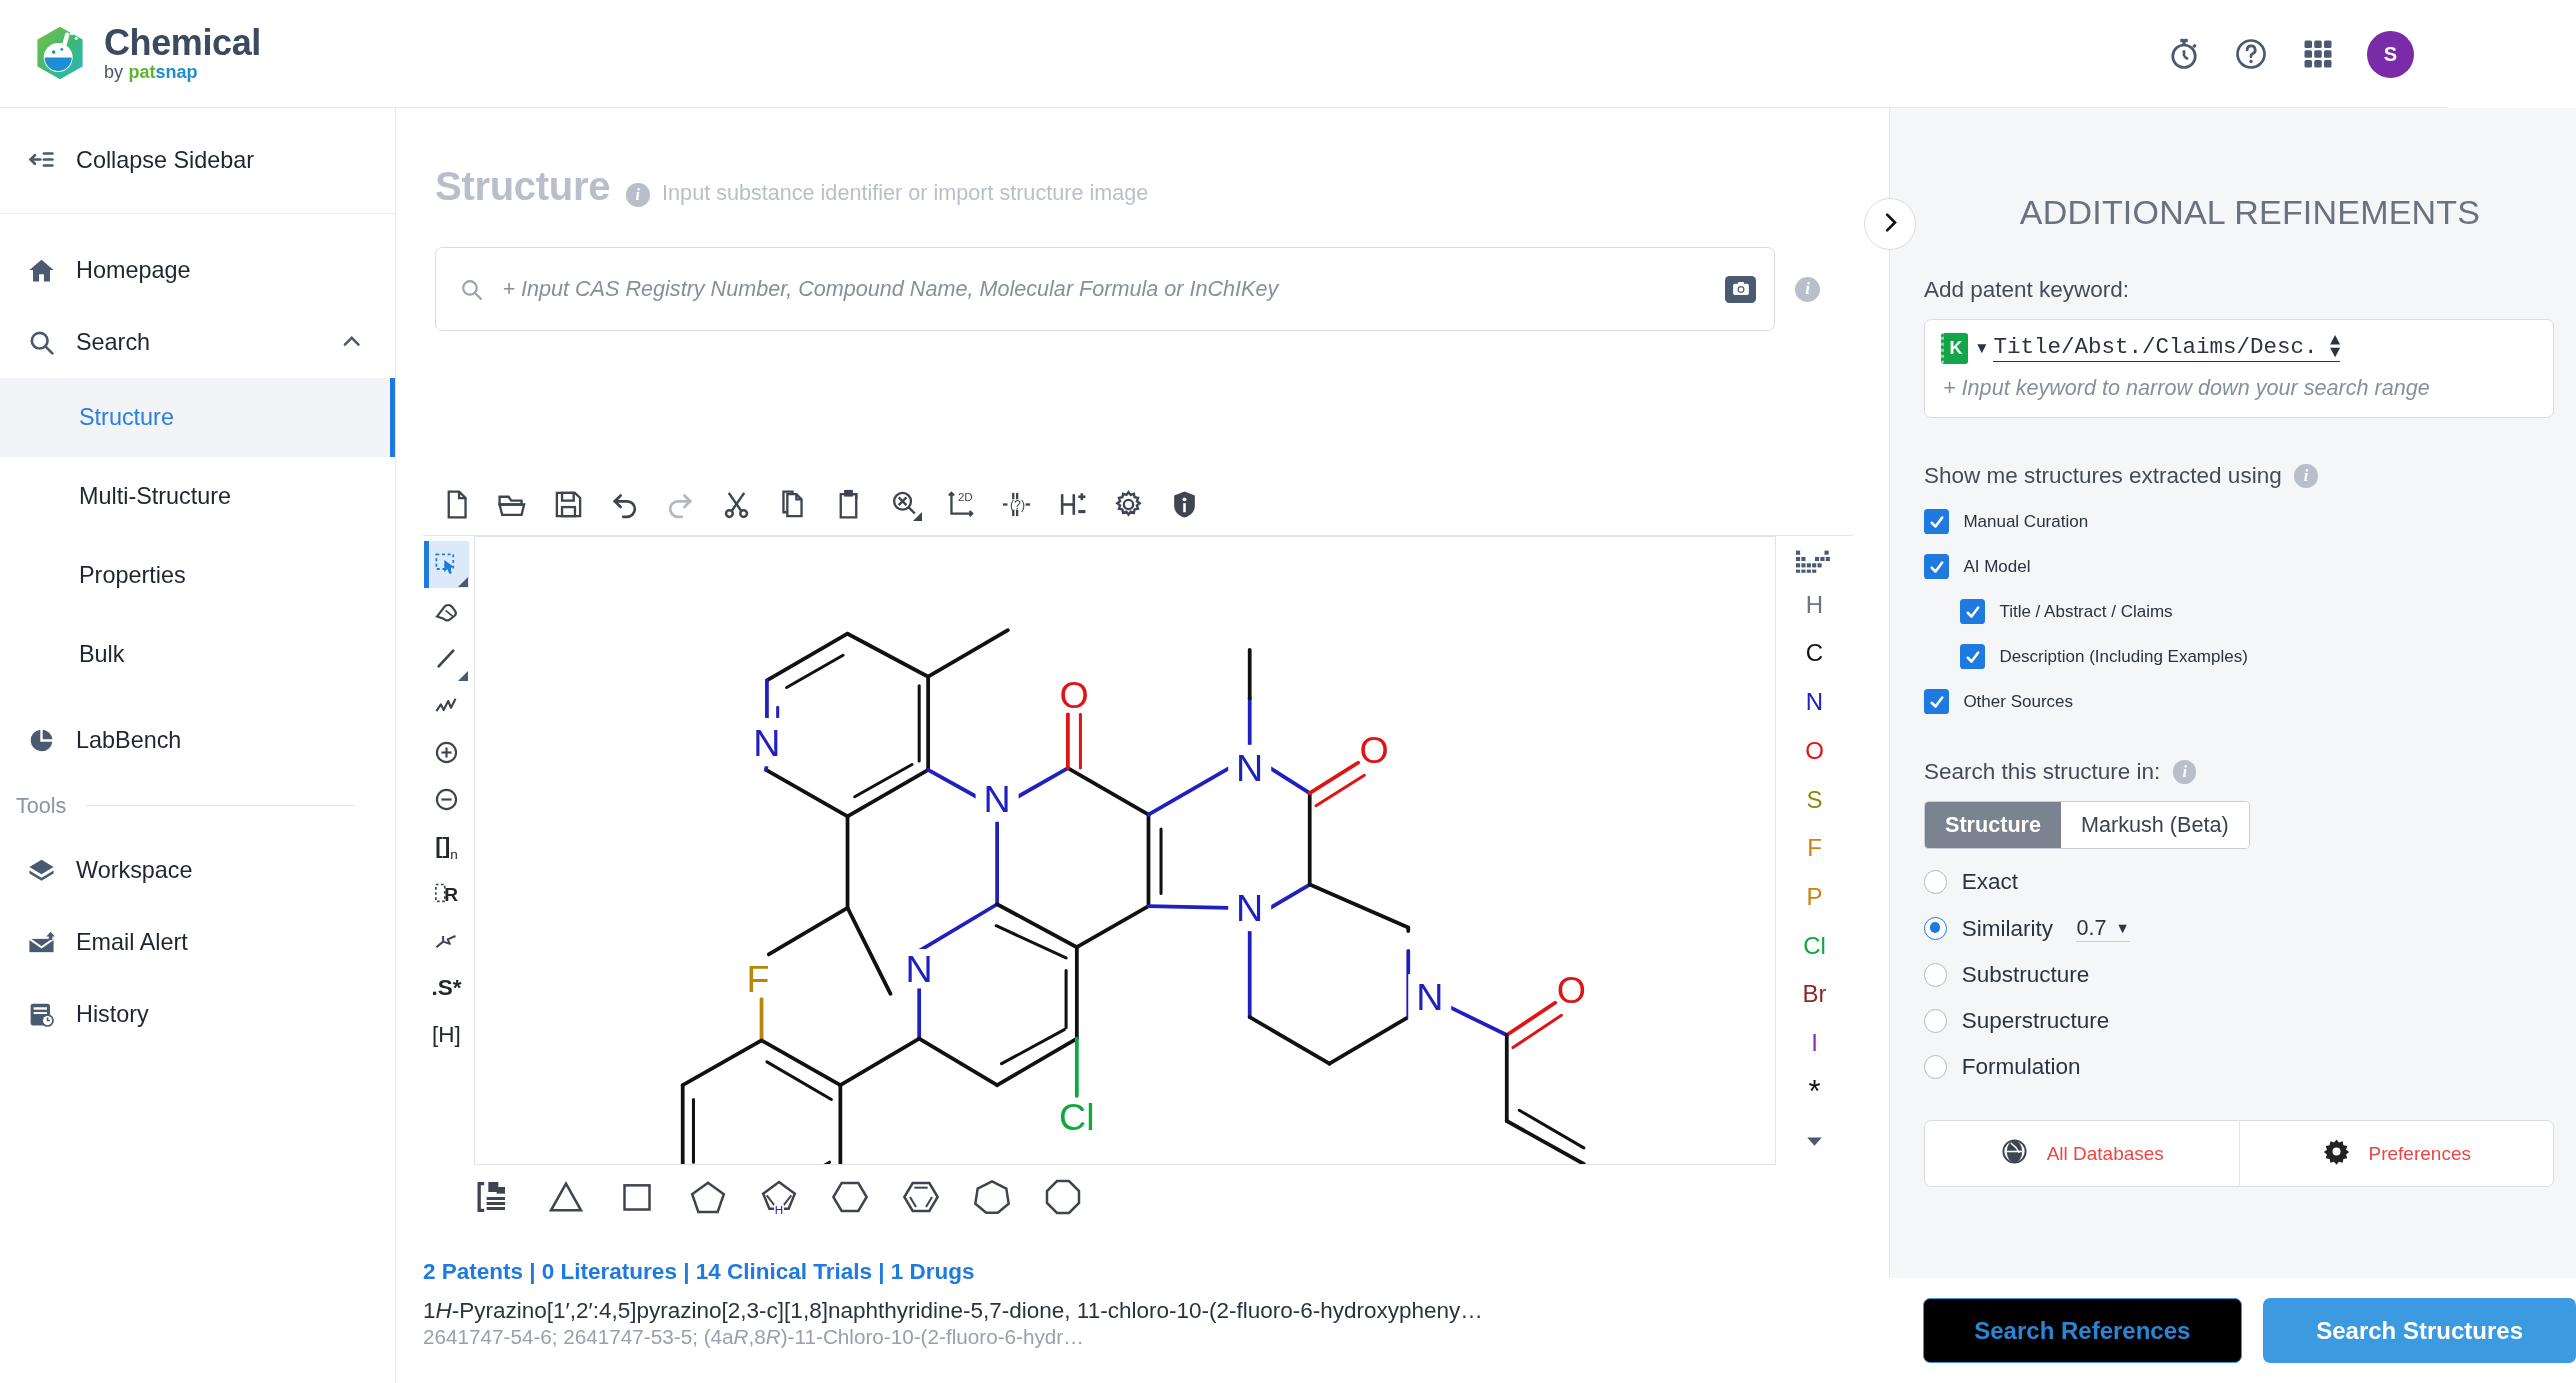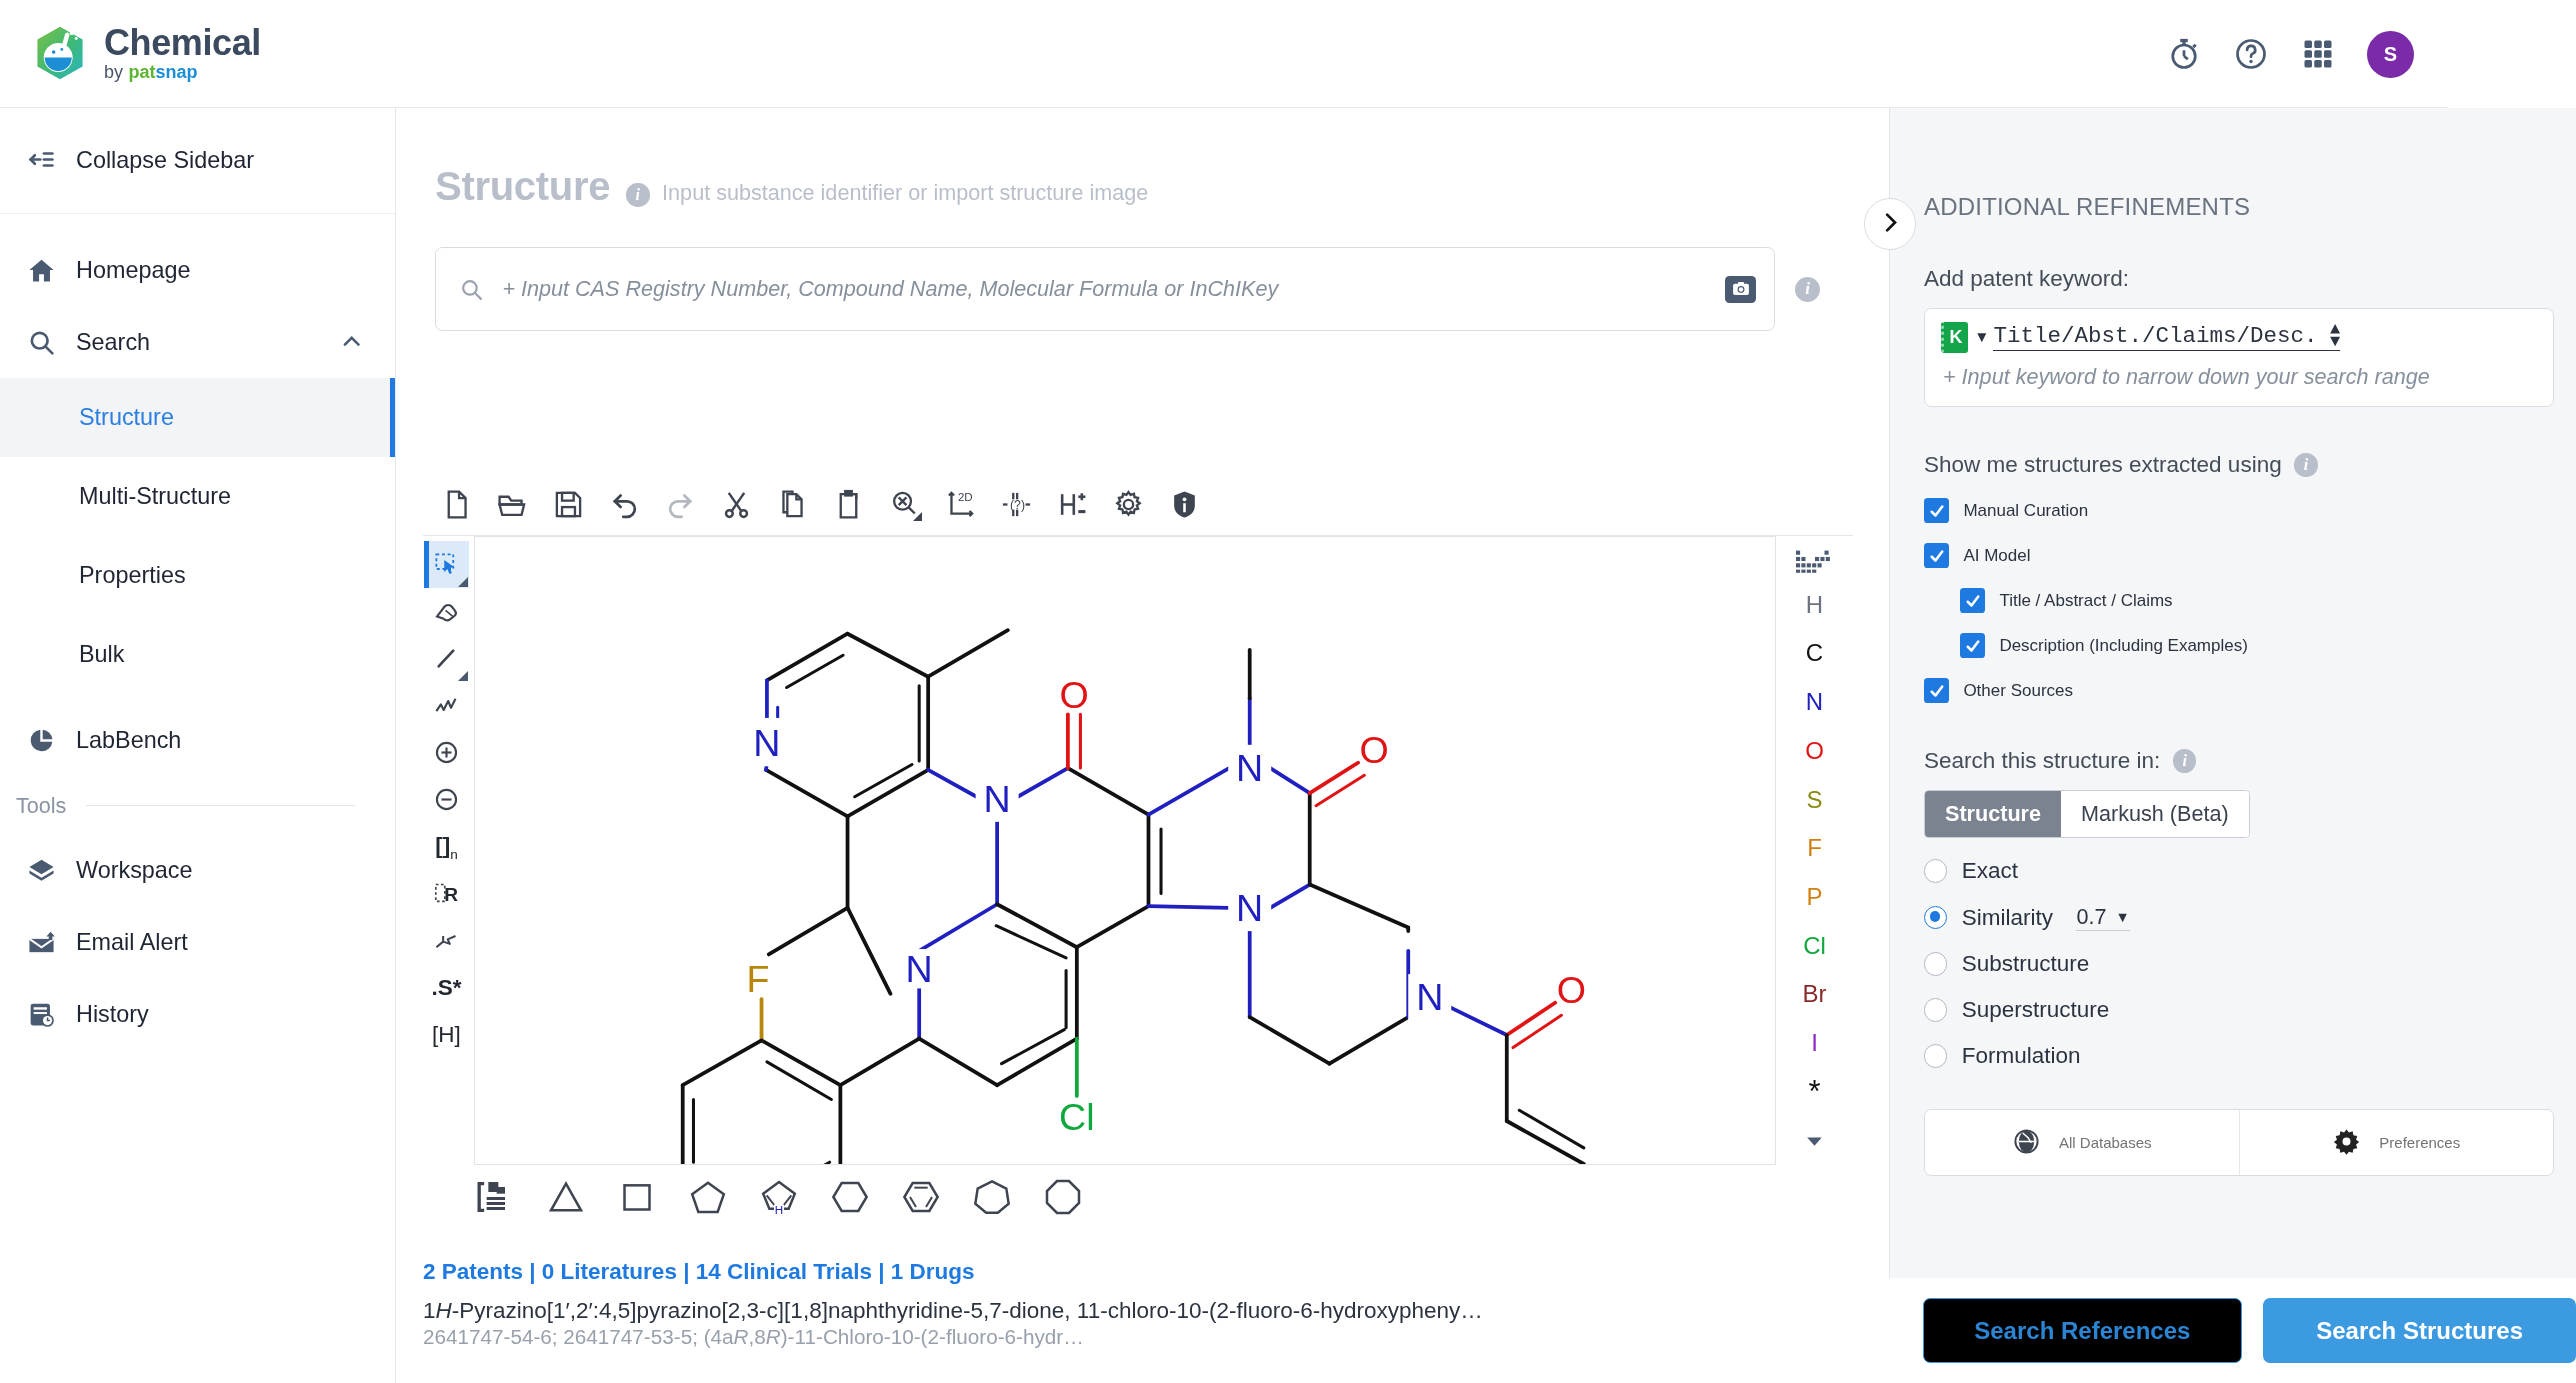--- a/index.html
+++ b/index.html
@@ -182,22 +182,22 @@
     position: absolute; left: 1889px; top: 108px; width: 687px; height: 1170px;
     background: #f4f6f8; border-left: 0.9px solid #e2e5ea;
   }
   #rp-collapse {
     position: absolute; left: -26px; top: 90px; width: 52px; height: 52px;
     border-radius: 50%; background: #fff; border: 0.9px solid #d9dde3;
     display:flex; align-items:center; justify-content:center; cursor: pointer;
     z-index: 5;
   }
   #rp-title {
-    font-size: 24px; color: #6a7280; letter-spacing: 0.2px;
-    padding: 85px 0 0 34px; font-weight: 400;
+    font-size: 34px; color: #6a7280; letter-spacing: 0.2px;
+    padding: 85px 0 0 34px; font-weight: 400; text-align: center;
   }
   .rp-label { font-size: 22.5px; color: #444c58; padding: 45px 0 0 34px; display:flex; align-items:center; }
   .info-dot {
     width: 23.4px; height: 23.4px; border-radius: 50%; background:#b9bfca; color:#fff;
     display:inline-flex; align-items:center; justify-content:center; margin-left: 12.6px;
     font-size: 16px; font-weight:700; font-style: italic;
     font-family: "Liberation Serif", serif; cursor: pointer; flex:0 0 23.4px;
   }
   #kw-box {
     margin: 16px 0 0 34px; width: 630px; height: 99px; background:#fff;
@@ -256,21 +256,21 @@
     border-bottom: 0.9px solid #c9ced6; display:flex; align-items:center; cursor:pointer;
   }
   #simval .dn { margin-left: 9px; font-size: 14.4px; }
 
   #dbrow {
     margin: 40px 0 0 34px; width: 630px; height: 67px; background:#fff;
     border:0.9px solid #d9dde3; border-radius: 7.2px; display:flex;
   }
   #dbrow .half {
     flex:1; display:flex; align-items:center; justify-content:center; gap: 18px;
-    font-size: 15px; color:#737373; cursor:pointer;
+    font-size: 19px; color:#ef4444; cursor:pointer;
   }
   #dbrow .half:first-child { border-right: 0.9px solid #e4e7eb; }
 
   #footer-btns {
     position: absolute; left: 1889px; top: 1278px; width: 687px; height: 105px;
     background:#fff; display:flex; align-items:center; gap: 21.6px; padding-left: 34px;
   }
   .btn {
     height: 65px; border-radius: 7.2px; font-size: 24px; font-weight: 600;
     display:flex; align-items:center; justify-content:center; cursor:pointer;

